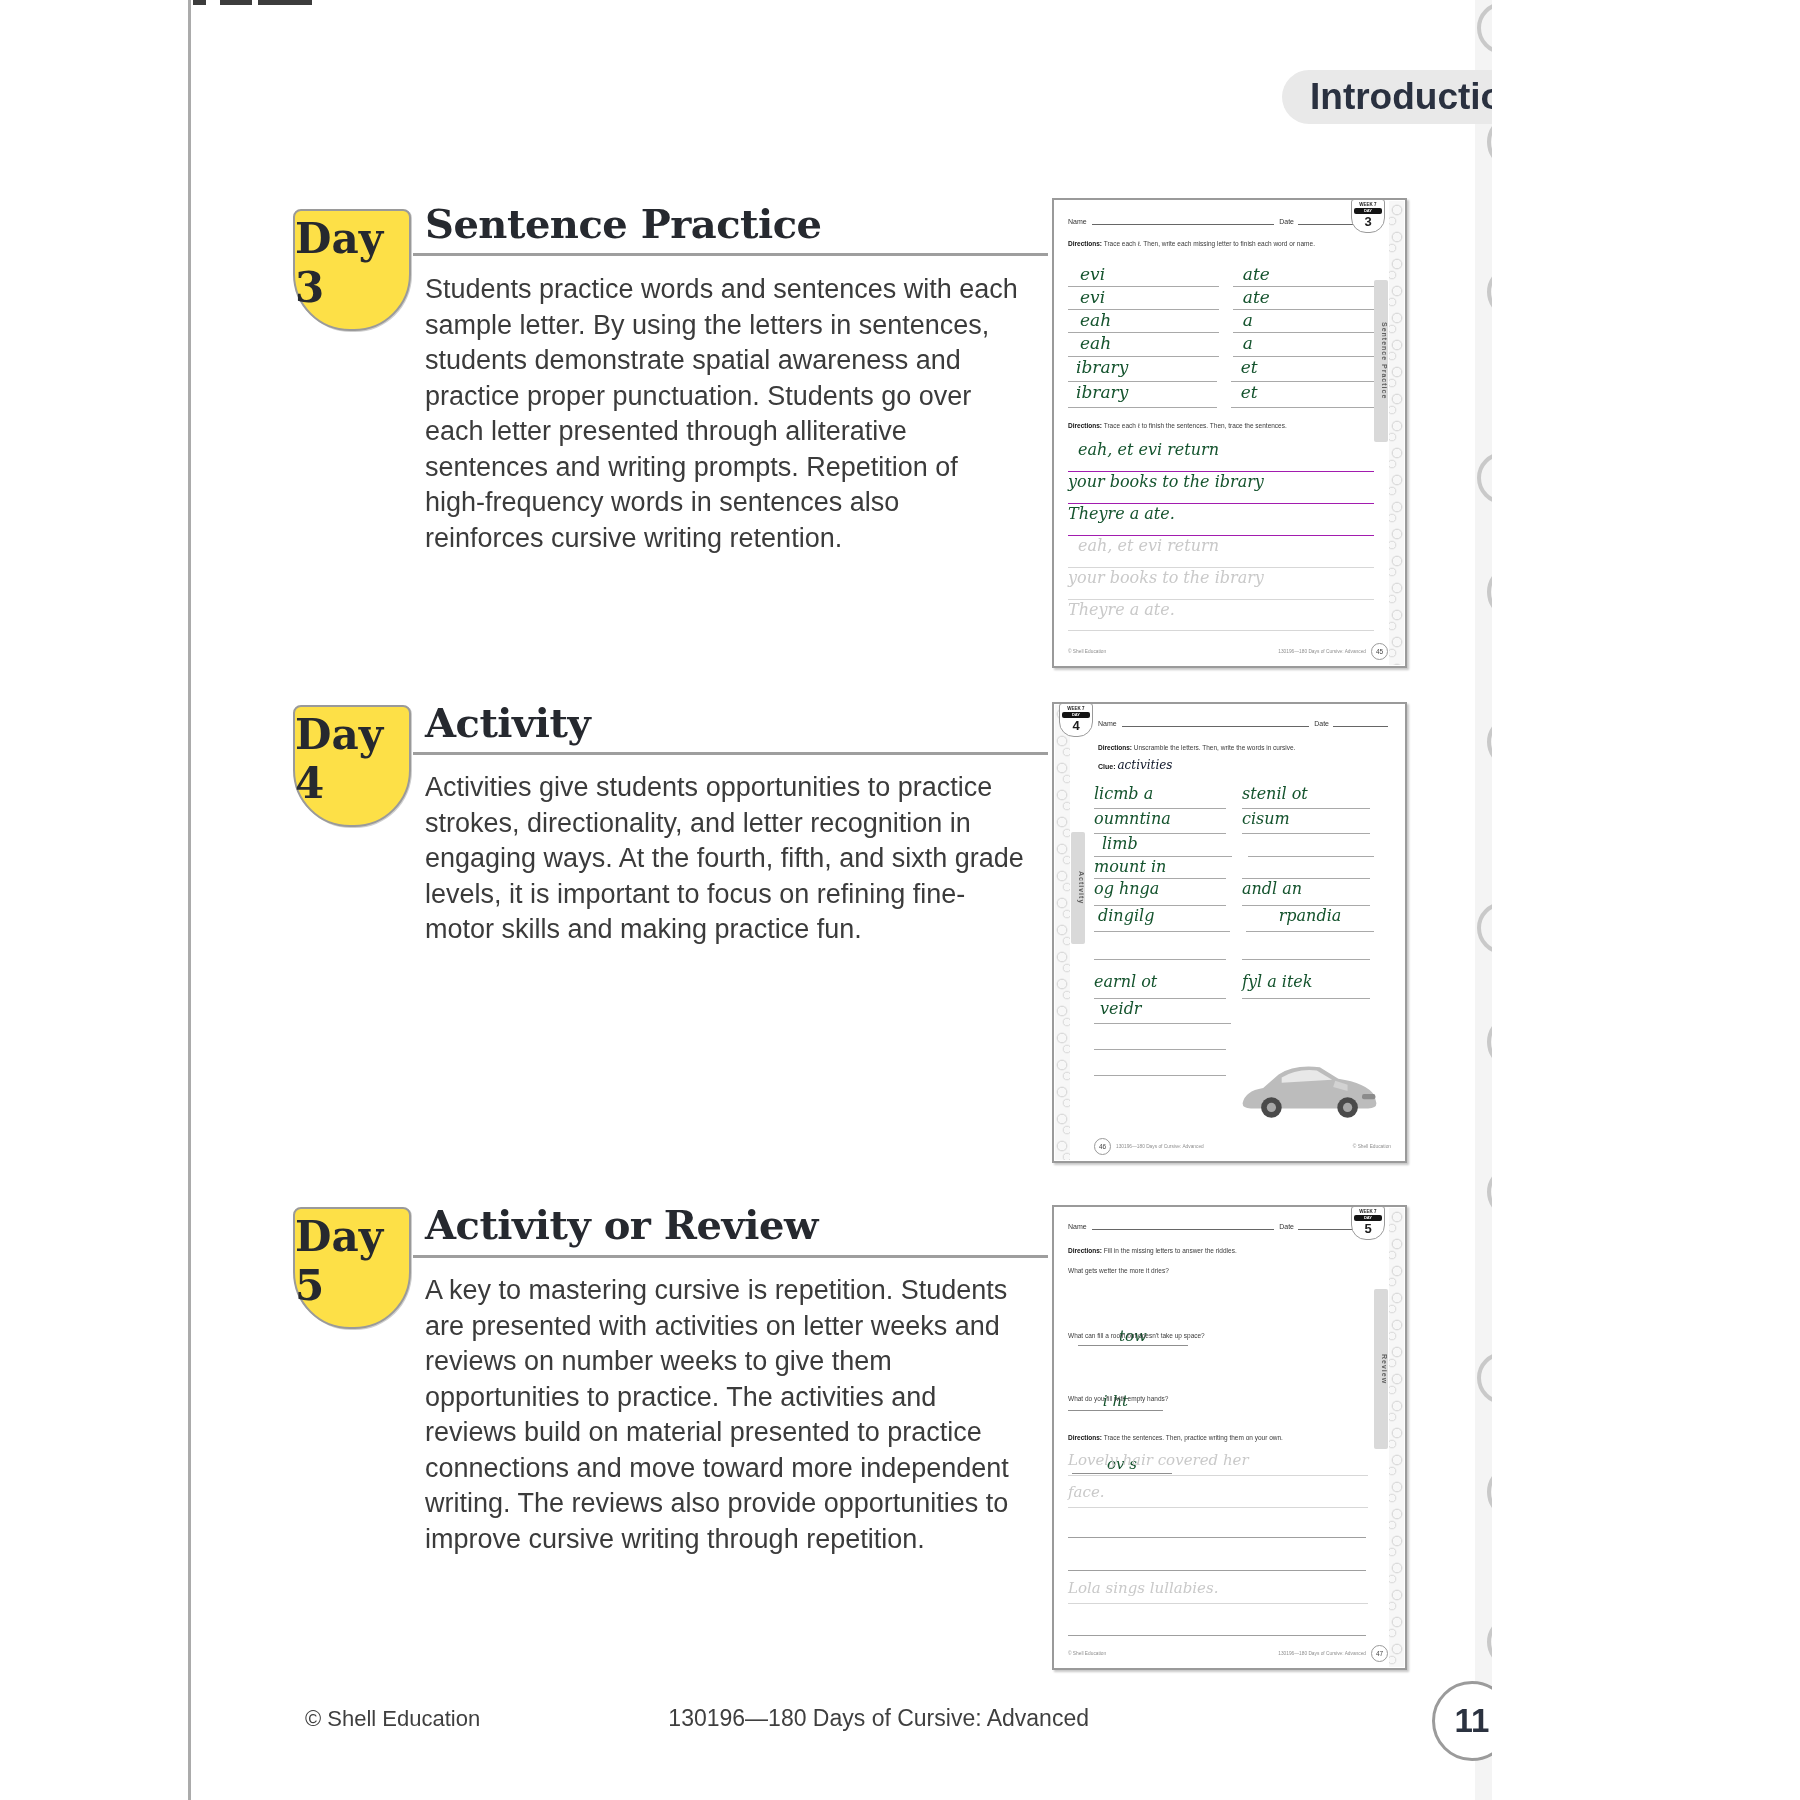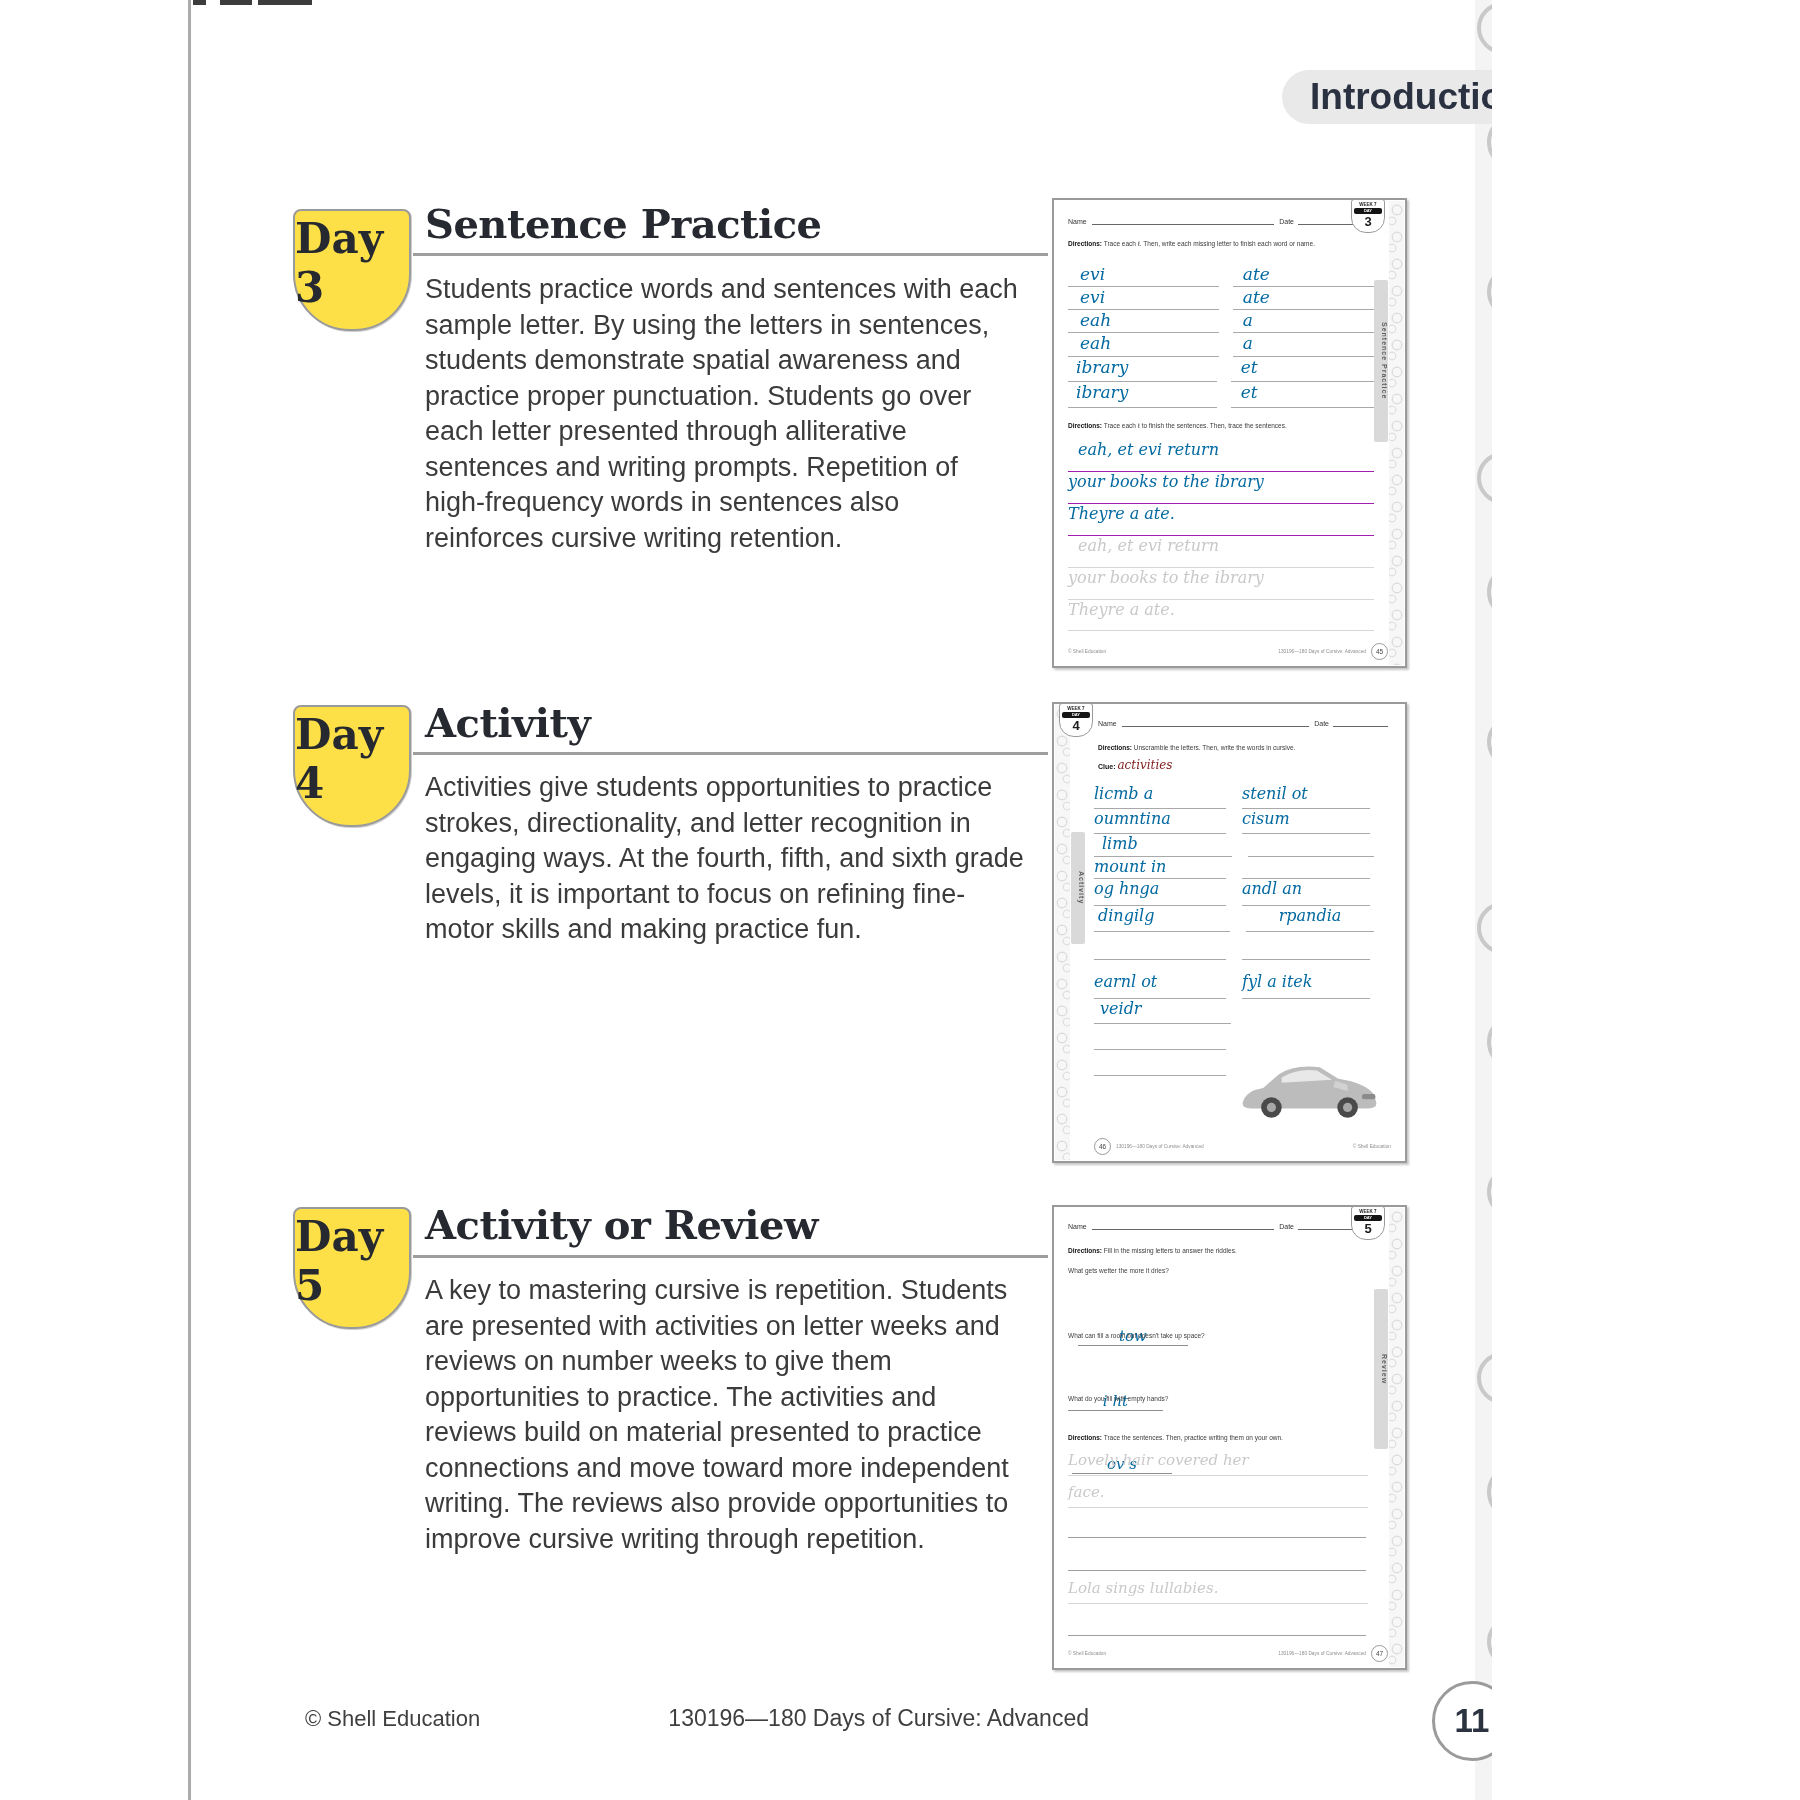--- a/index.html
+++ b/index.html
@@ -42,21 +42,21 @@
   .vtab-l{left:17px;width:14px;}
   .mini-badge{position:absolute;width:32px;background:#fff;border:1px solid #9a9a9a;
               border-radius:3px 3px 15px 15px;text-align:center;z-index:3;padding-bottom:3px;}
   .mb-week{font-size:4.5px;font-weight:bold;color:#222;padding-top:2px;}
   .mb-bar{background:#141414;color:#fff;font-size:4px;font-weight:bold;height:6px;line-height:6px;margin:1px 2px;border-radius:2px;}
   .mb-num{font-size:13px;font-weight:bold;color:#1c1c1c;line-height:14px;}
   .nd-row{position:absolute;display:flex;align-items:flex-end;font-size:7px;color:#333;}
   .nd-line{border-bottom:1px solid #666;height:8px;}
   .dir{position:absolute;font-size:6.5px;color:#3a3a3a;line-height:8px;}
   .dir b{color:#111;}
-  .cur{font-family:"DejaVu Serif", serif;font-style:italic;color:#0369a1;}
+  .cur{font-family:"DejaVu Serif", serif;font-style:italic;color:#14532d;}
   .wrow{display:flex;}
   .wcell{border-bottom:1px solid #a9a9a9;overflow:visible;}
   .sent{border-bottom:1px solid #a21caf;font-size:16px;}
   .ghost{color:#c9c9c9 !important;border-bottom-color:#d7d7d7 !important;}
   .blankline{border-bottom:1px solid #9f9f9f;}
   .q{position:absolute;font-size:6.5px;color:#3c3c3c;}
   .ans{position:absolute;border-bottom:1px solid #8f8f8f;text-align:center;font-size:15px;margin-top:48px;}
   .sfoot{position:absolute;left:14px;right:17px;bottom:6px;display:flex;align-items:center;font-size:4.8px;color:#8f8f8f;}
   .pgc{width:15px;height:15px;border:1px solid #9a9a9a;border-radius:50%;display:flex;align-items:center;
        justify-content:center;font-size:6.5px;color:#444;background:#fff;}
@@ -207,21 +207,21 @@
       <span class="nd-line" style="flex:1;margin:0 5px;"></span>
       <span>Date</span>
       <span class="nd-line" style="width:55px;margin-left:4px;"></span>
     </div>
     <div class="dir" style="left:44px;top:40px;width:290px;">
       <b>Directions:</b>
       <span>Unscramble the letters.  Then, write the words in cursive.</span>
     </div>
     <div class="dir" style="left:44px;top:57px;font-size:7px;">
       <b>Clue:</b>
-      <span class="cur" style="font-size:12px;color:#7f1d1d;">activities</span>
+      <span class="cur" style="font-size:12px;color:#0f172a;">activities</span>
     </div>
     <div style="position:absolute;left:40px;top:80px;width:280px;">
       <div class="wrow" style="height:25px;">
         <div class="wcell cur" style="width:132px;font-size:16px;">licmb a</div>
         <div class="wcell cur" style="width:128px;margin-left:16px;font-size:16px;">stenil ot</div>
       </div>
       <div class="wrow" style="height:25px;">
         <div class="wcell cur" style="width:132px;font-size:16px;">oumntina</div>
         <div class="wcell cur" style="width:128px;margin-left:16px;font-size:16px;">cisum</div>
       </div>

